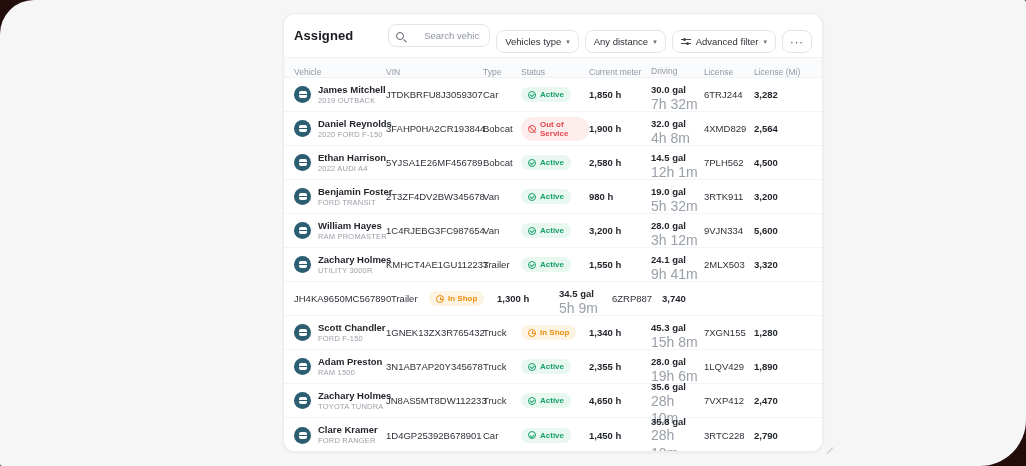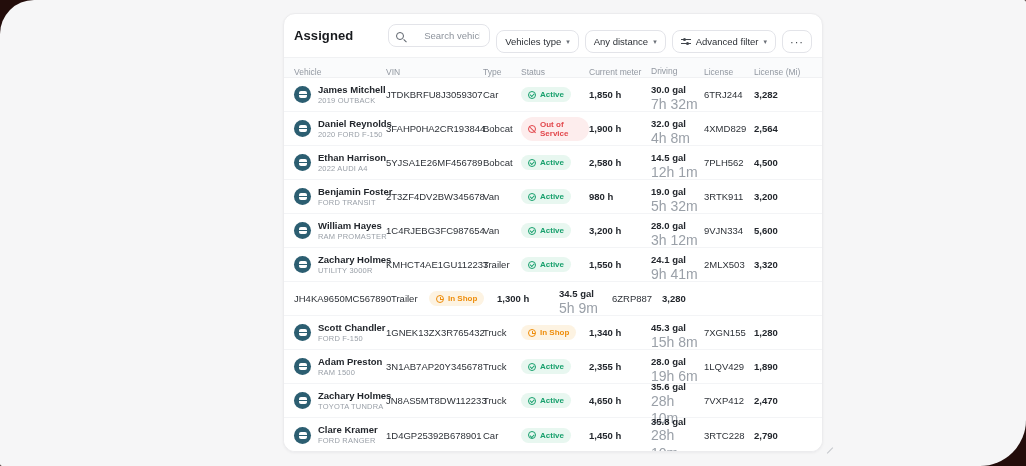--- a/index.html
+++ b/index.html
@@ -273,21 +273,21 @@
               <span class="st-ic"></span>
               <span>In Shop</span>
             </span>
           </div>
           <div class="td c-meter">1,300 h</div>
           <div class="td c-driving">
             <span class="nm">34.5 gal</span>
             <span class="sub2">5h 9m</span>
           </div>
           <div class="td c-license">6ZRP887</div>
-          <div class="td c-odo">3,280</div>
+          <div class="td c-odo">3,740</div>
         </div>
 
         <div class="tr">
           <div class="td c-vehicle">
             <span class="avatar"></span>
             <span class="vcol">
               <span class="nm">Scott Chandler</span>
               <span class="sub">FORD F-150</span>
             </span>
           </div>

